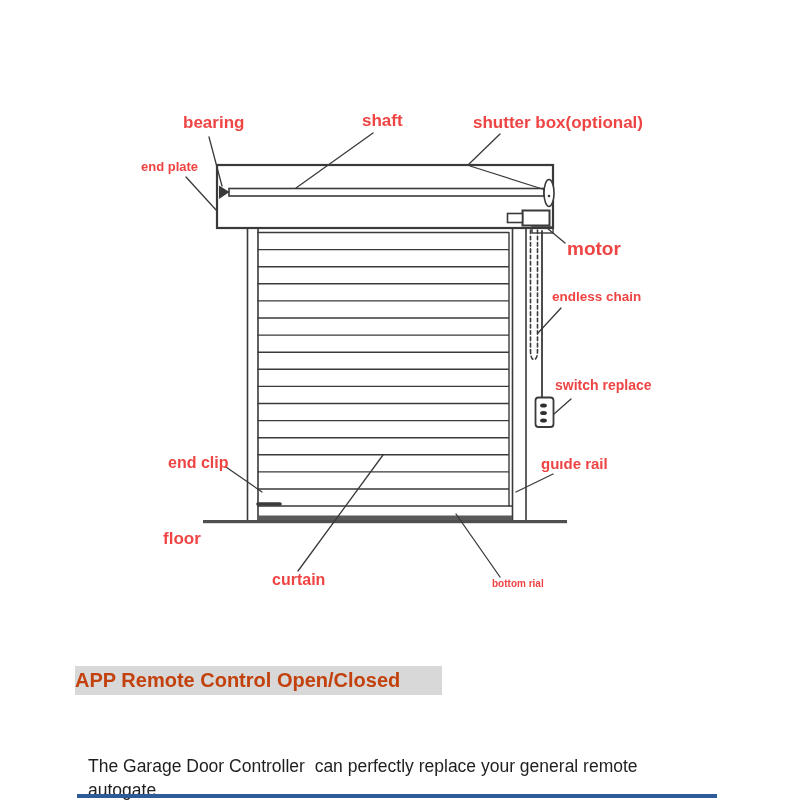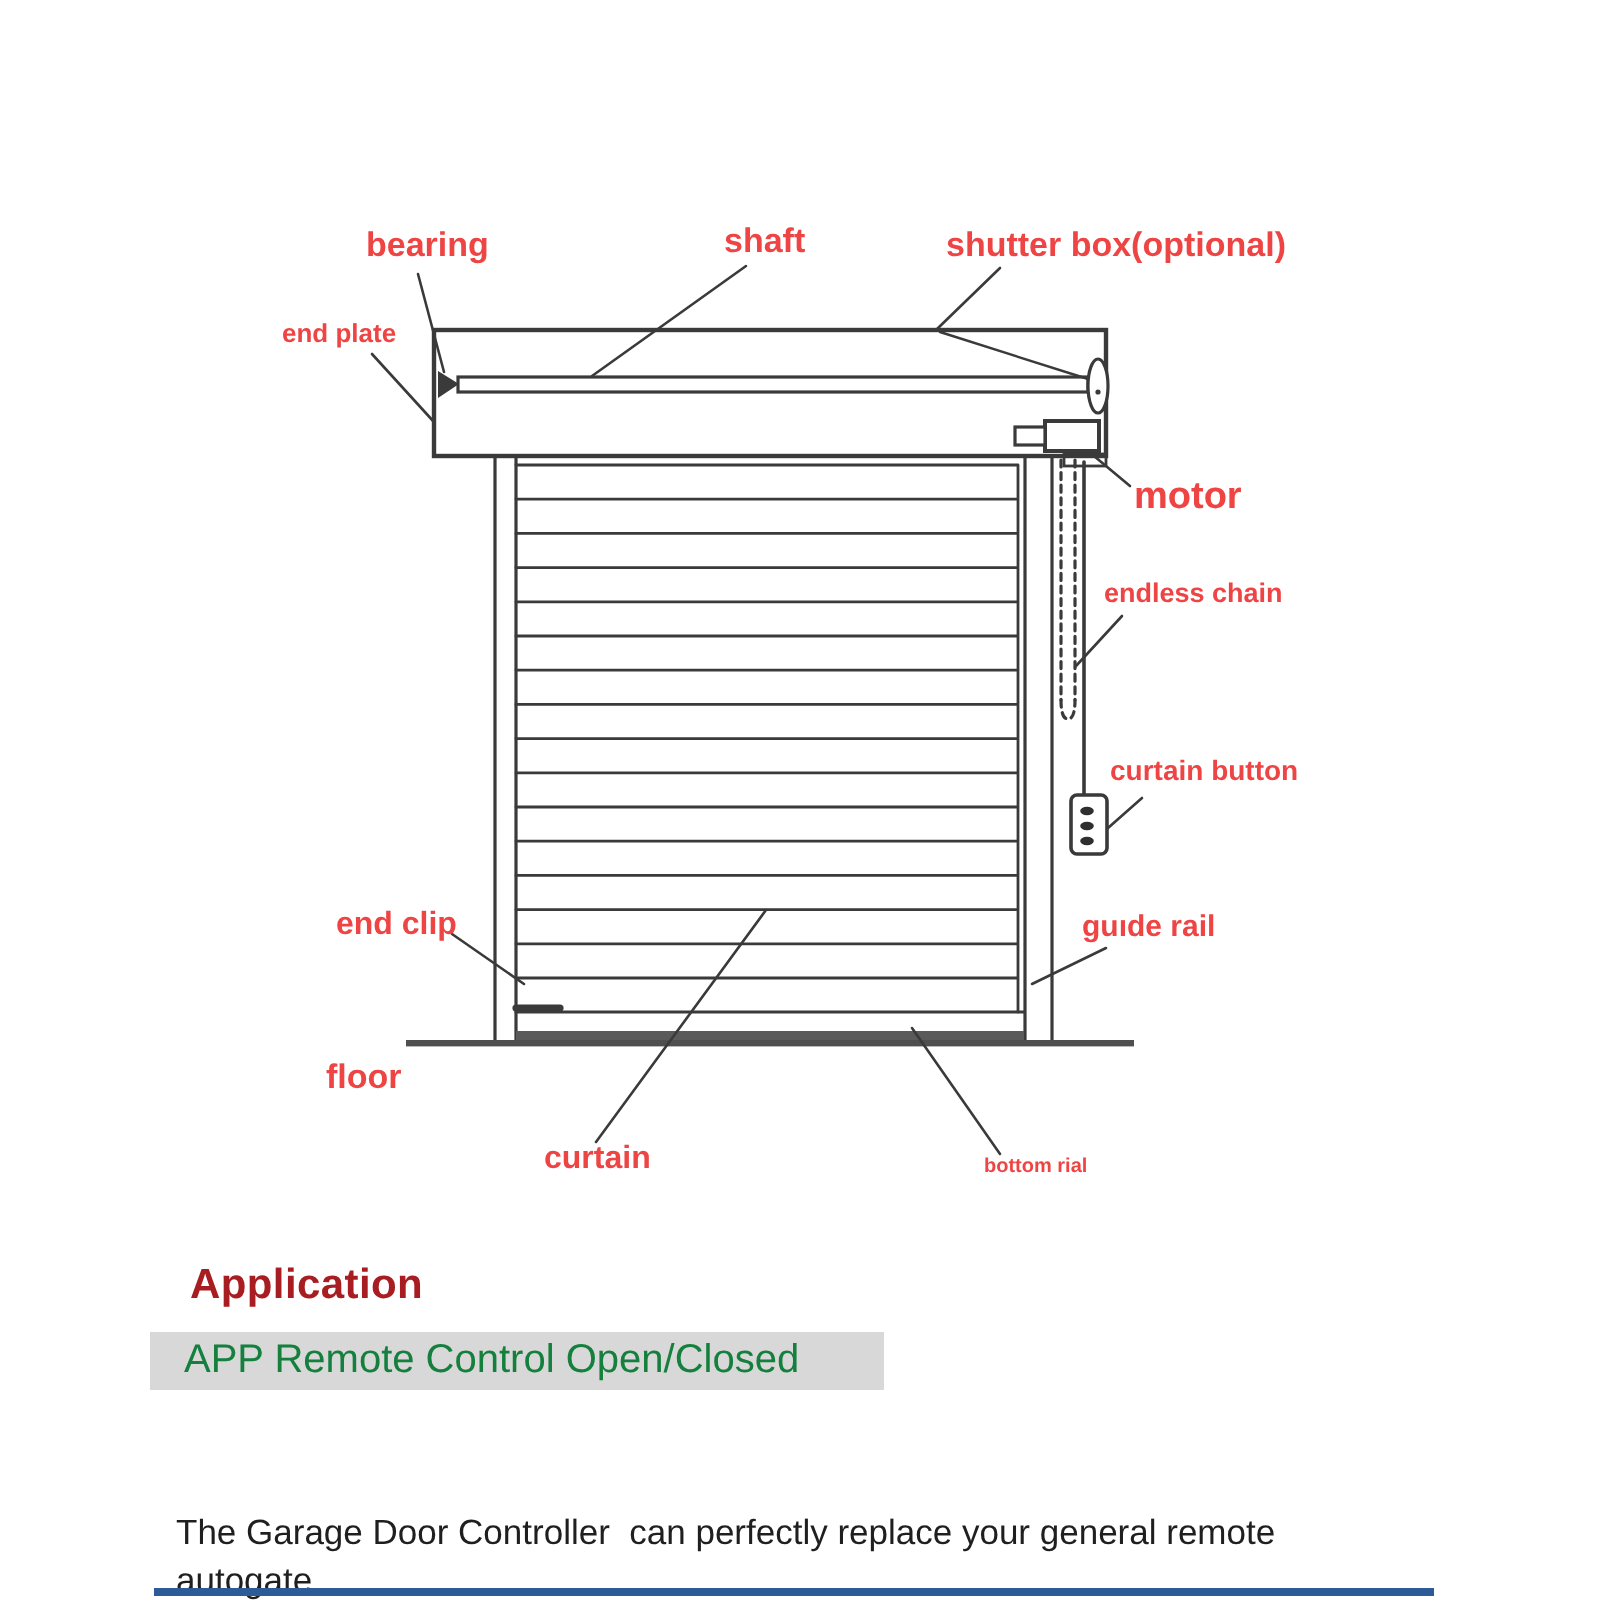--- a/index.html
+++ b/index.html
@@ -12,21 +12,21 @@
     color:#a81d22;font-weight:bold;font-size:22px;line-height:1.1;letter-spacing:.2px;
   }
   .dg-label{
     position:absolute;color:#ef4444;font-weight:600;white-space:nowrap;line-height:1.05;
   }
   #diagram-svg{position:absolute;left:0;top:0;}
   .banner{
     position:absolute;left:75px;top:666px;width:367px;height:29px;background:#d8d8d8;
   }
   .banner-text{
-    padding-left:17px;font-size:20px;font-weight:normal;color:#15803d;line-height:29px;white-space:nowrap;
+    font-size:20px;font-weight:bold;color:#c2410c;line-height:29px;white-space:nowrap;
   }
   .para{
     position:absolute;left:88px;top:707px;font-size:17.5px;color:#1f1f1f;line-height:23.5px;margin-top:48px;
   }
   .para-line{white-space:pre;}
   .blue-divider{
     position:absolute;left:77px;top:794px;width:640px;height:4px;background:#2d5b98;
   }
 </style>
 </head>
@@ -94,28 +94,27 @@
       </g>
     </g>
   </svg>
 
   <div class="dg-label" style="left:183px;top:114px;font-size:17px;">bearing</div>
   <div class="dg-label" style="left:362px;top:112px;font-size:17px;">shaft</div>
   <div class="dg-label" style="left:473px;top:114px;font-size:17px;">shutter box(optional)</div>
   <div class="dg-label" style="left:141px;top:160px;font-size:13px;">end plate</div>
   <div class="dg-label" style="left:567px;top:239px;font-size:19px;">motor</div>
   <div class="dg-label" style="left:552px;top:290px;font-size:13.5px;">endless chain</div>
-  <div class="dg-label" style="left:555px;top:378px;font-size:14px;">curtain button</div>
+  <div class="dg-label" style="left:555px;top:378px;font-size:14px;">switch replace</div>
   <div class="dg-label" style="left:541px;top:456px;font-size:15px;">guıde rail</div>
   <div class="dg-label" style="left:168px;top:455px;font-size:16px;">end clip</div>
   <div class="dg-label" style="left:163px;top:530px;font-size:17px;">floor</div>
   <div class="dg-label" style="left:272px;top:572px;font-size:16px;">curtain</div>
   <div class="dg-label" style="left:492px;top:579px;font-size:10px;">bottom rial</div>
 
-  <div class="abs red-heading" style="left:95px;top:631px;font-size:21px;">Application</div>
 
   <div class="banner">
     <div class="banner-text">APP Remote Control Open/Closed</div>
   </div>
 
   <div class="para">
     <div class="para-line">The Garage Door Controller  can perfectly replace your general remote</div>
     <div class="para-line">autogate.</div>
   </div>
 

